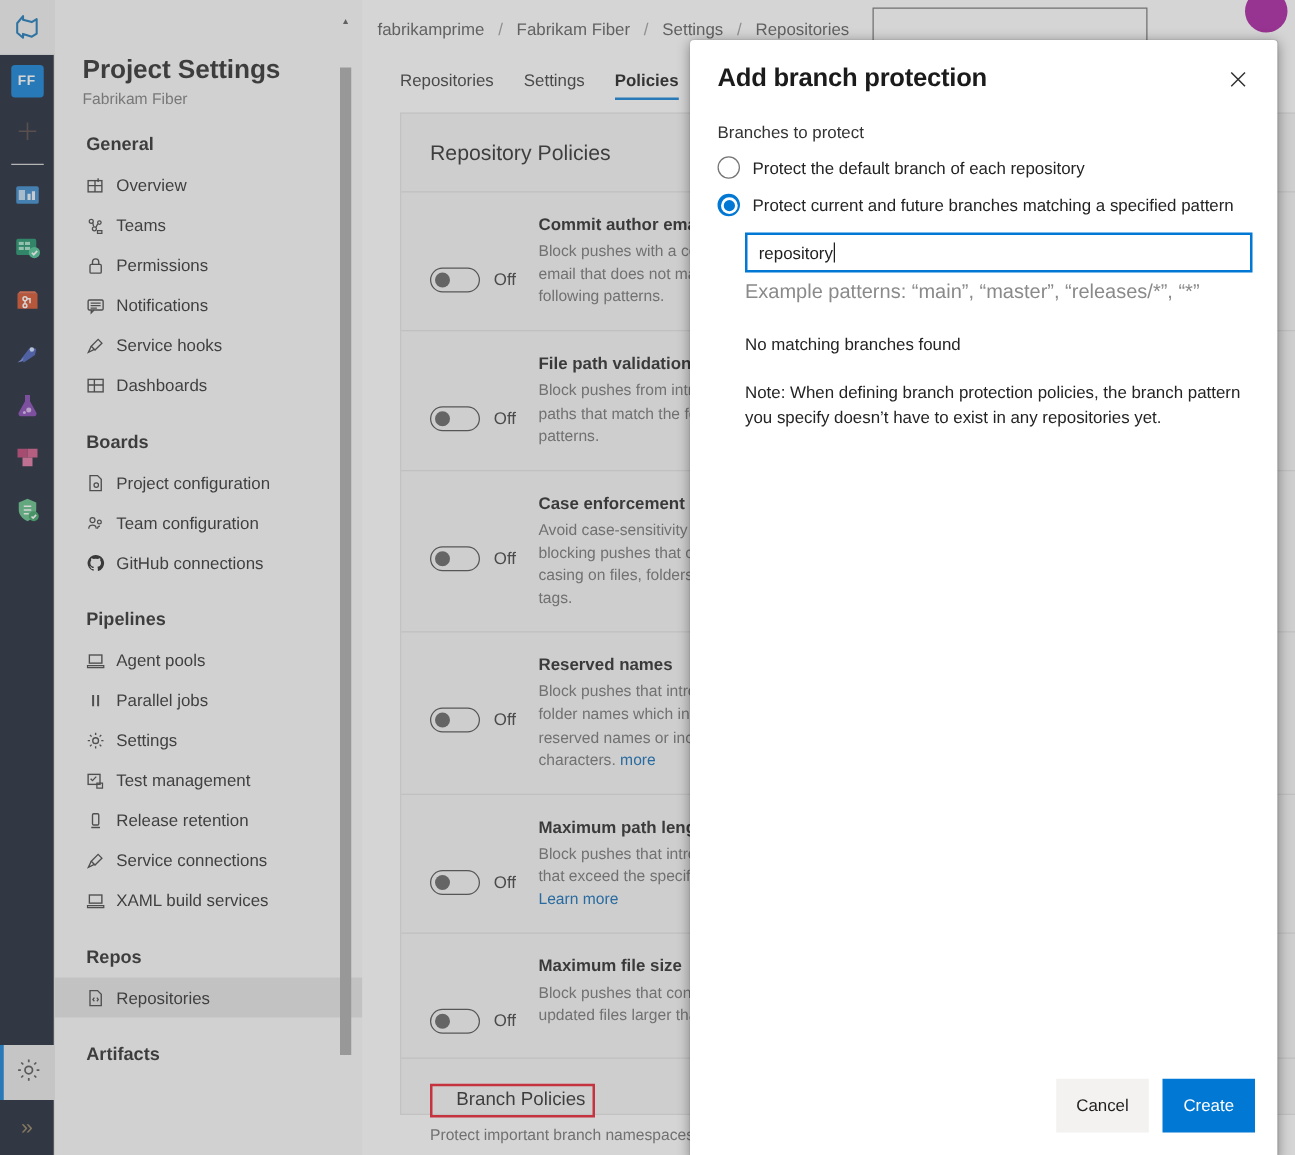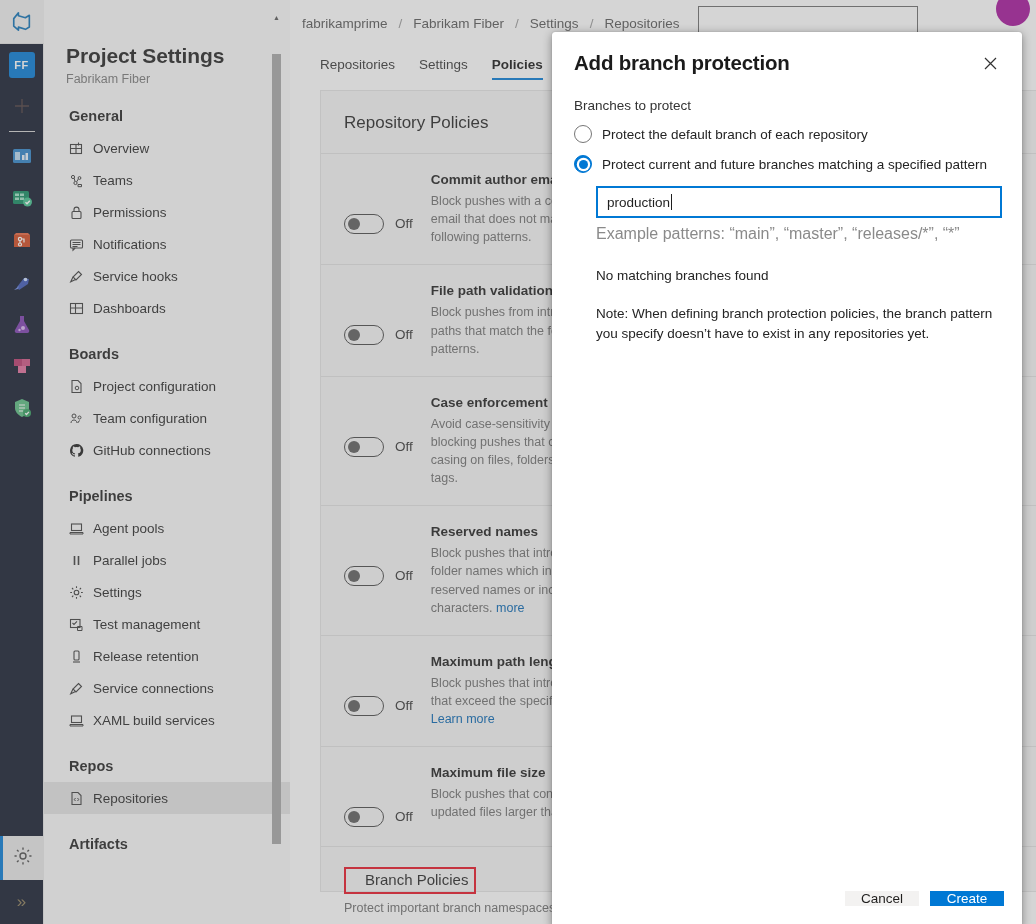--- a/index.html
+++ b/index.html
@@ -210,21 +210,21 @@
     margin-left: 1px; vertical-align: -3px;
   }
   .hint { margin: 7px 0 0 22px; font-size: 16px; color: #8a8a8a; }
   .nomatch { margin: 25px 0 0 22px; font-size: 13.5px; color: #242424; }
   .note { margin: 21px 0 0 22px; font-size: 13.5px; color: #242424; line-height: 1.5; width: 400px; }
   #modal-foot {
     display: flex; justify-content: flex-end; gap: 11px;
     padding: 0 18px 22px 0;
   }
   .btn {
-    min-width: 74px; height: 15px;
+    min-width: 74px; height: 43px;
     display: flex; align-items: center; justify-content: center;
     font-size: 13.5px; border: none; cursor: default;
   }
   .btn-cancel { background: #f3f2f1; color: #201f1e; }
   .btn-create { background: #0078d4; color: #ffffff; }
 </style>
 </head>
 <body>
 
 <div id="app">
@@ -651,21 +651,21 @@
         <span class="radio"></span>
         <span class="radio-label">Protect the default branch of each repository</span>
       </div>
 
       <div class="radio-row">
         <span class="radio on"></span>
         <span class="radio-label">Protect current and future branches matching a specified pattern</span>
       </div>
 
       <div id="pattern-input" title="">
-        <span>production</span>
+        <span>repository</span>
           <span class="caret"></span>
       </div>
 
       <div class="hint">Example patterns: “main”, “master”, “releases/*”, “*”</div>
       <div class="nomatch">No matching branches found</div>
       <div class="note">Note: When defining branch protection policies, the branch pattern you specify doesn’t have to exist in any repositories yet.</div>
     </div>
 
     <div id="modal-foot">
       <div class="btn btn-cancel">Cancel</div>

